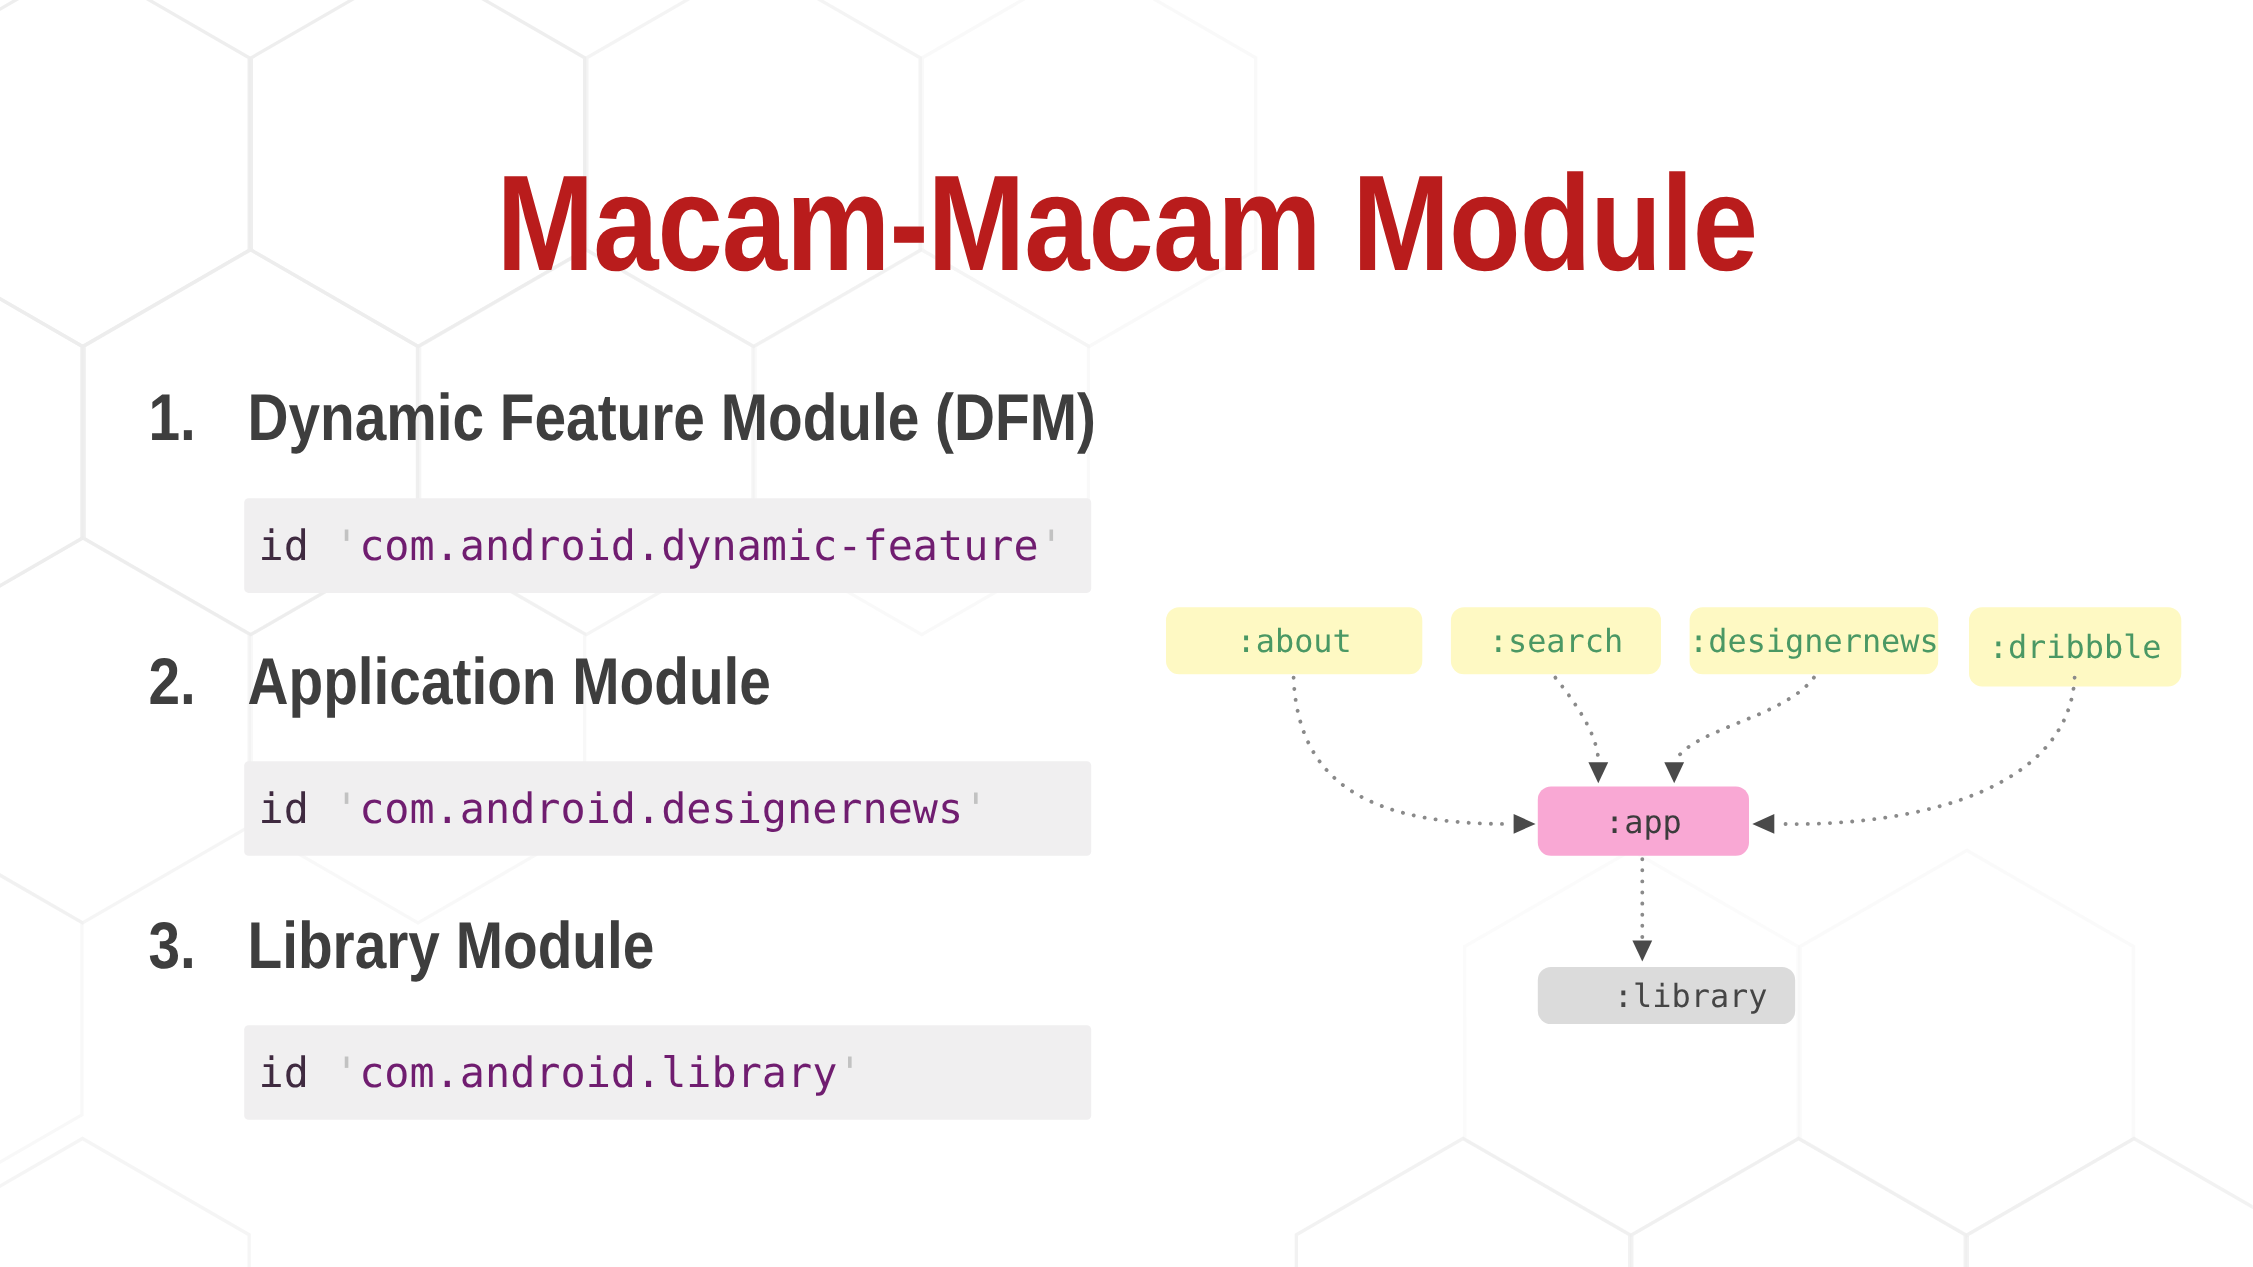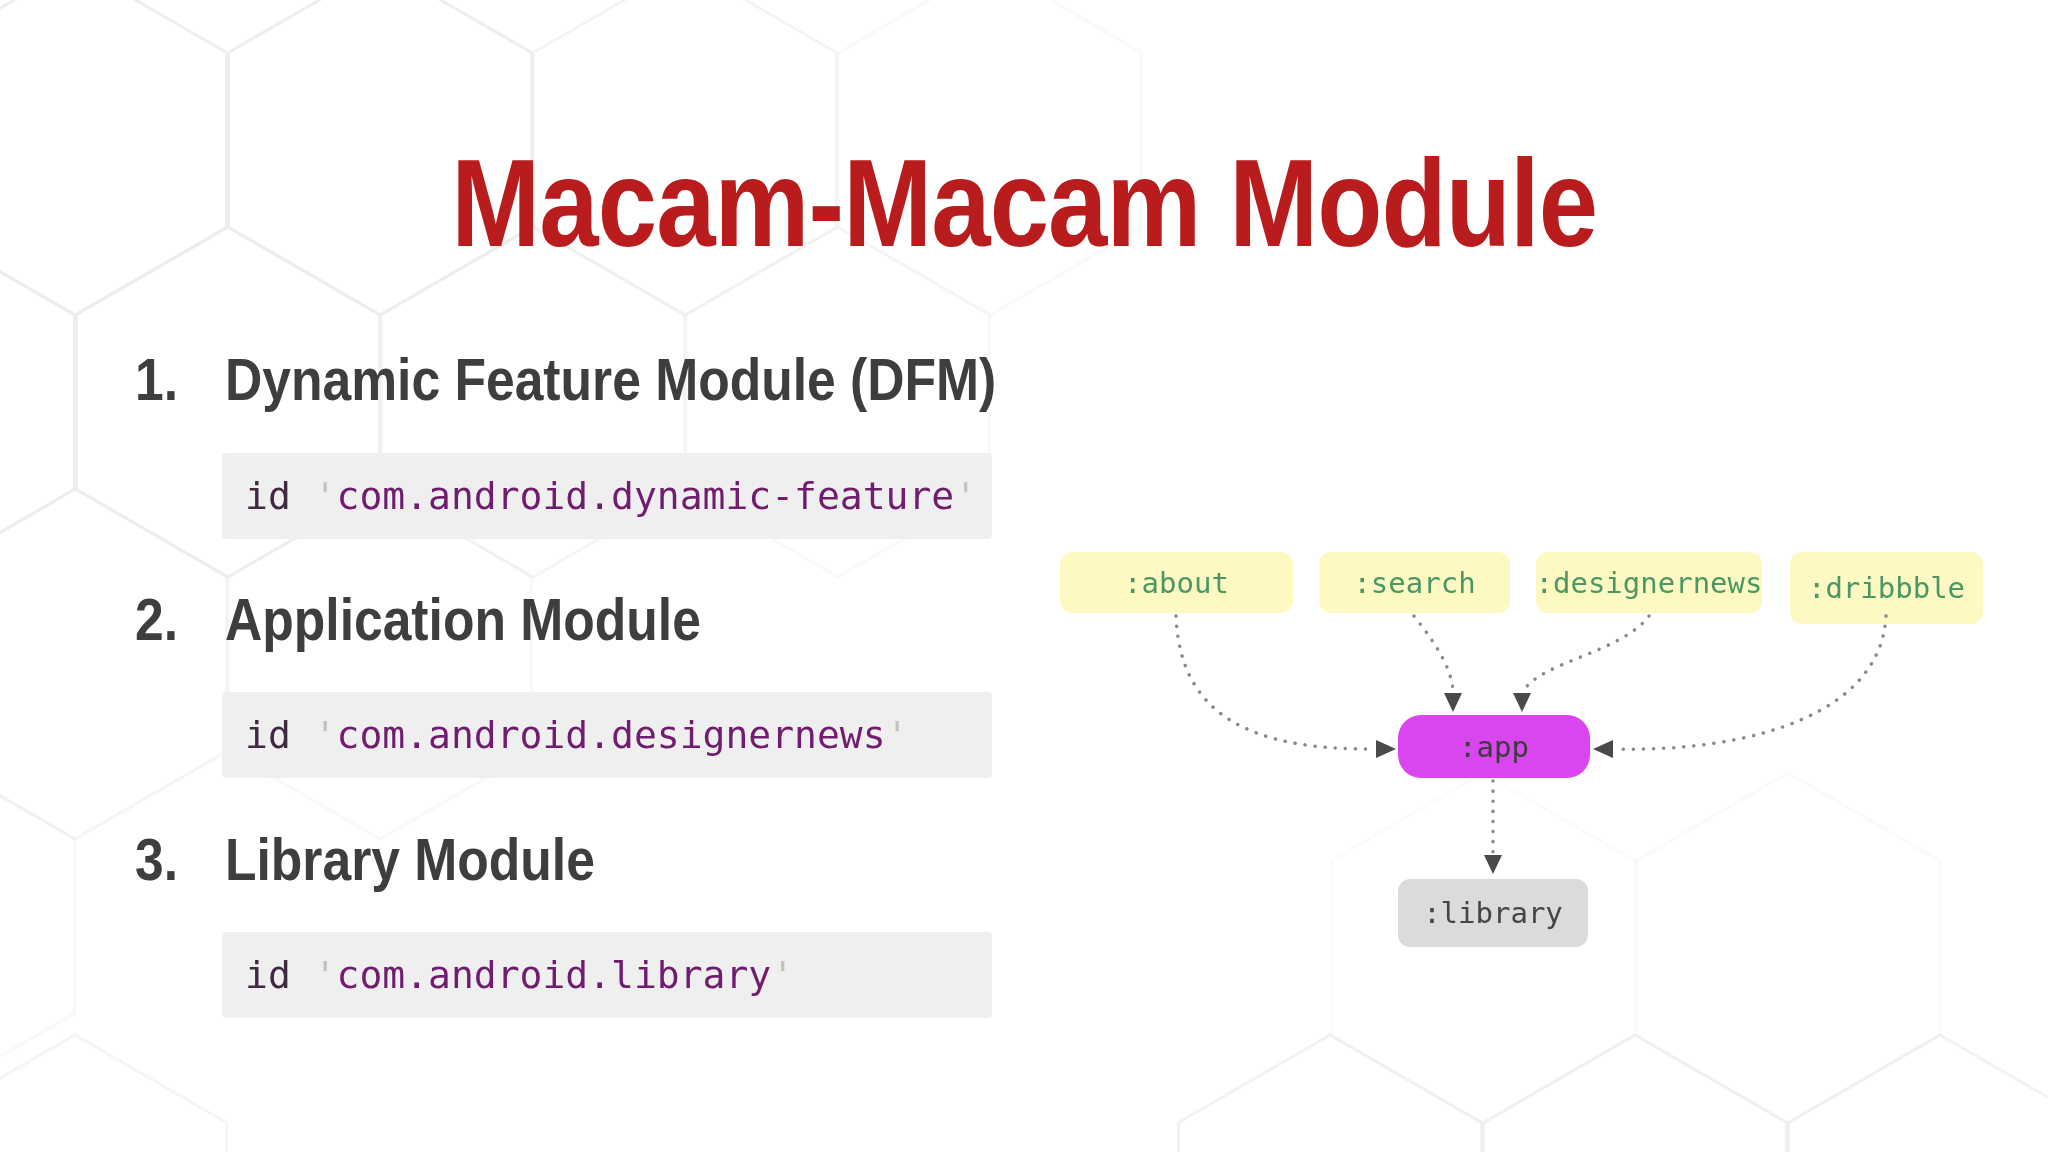--- a/index.html
+++ b/index.html
@@ -30,46 +30,46 @@
     position:absolute;left:225px;font-size:60px;font-weight:700;color:#3e3e3e;line-height:1;
   }
   .row-1{top:345px;}
   .row-2{top:585px;}
   .row-3{top:825px;}
   
   .code-block{
     position:absolute;left:222px;width:770px;height:86px;z-index:2;
     background:#f0eff0;border-radius:4px;
     display:flex;align-items:center;
-    padding-left:23px;box-sizing:border-box;
+    padding-left:13px;box-sizing:border-box;
     font-family:"DejaVu Sans Mono","Liberation Mono",monospace;
     font-size:38px;white-space:pre;
   }
   .code-1{top:453px;}
   .code-2{top:692px;}
   .code-3{top:932px;}
   .tok-kw{color:#3f2a40;}
   .tok-q{color:#c2c2c2;}
   .tok-str{color:#701d70;}
   
   .node{
     position:absolute;z-index:2;border-radius:12px;
     display:flex;align-items:center;justify-content:center;
     font-family:"DejaVu Sans Mono","Liberation Mono",monospace;
     font-size:29px;font-weight:500;letter-spacing:0;
   }
   .node-green{background:#fef9c3;color:#4a9864;}
-  .node-app{background:#d946ef;color:#3c3c3c;border-radius:23px;}
+  .node-app{background:#f9a8d4;color:#3c3c3c;}
   .node-library{background:#dbdbdb;color:#454545;}
   .n-about{left:1060px;top:552px;width:233px;height:61px;}
   .n-search{left:1319px;top:552px;width:191px;height:61px;}
   .n-designernews{left:1536px;top:552px;width:226px;height:61px;}
   .n-dribbble{left:1790px;top:552px;width:193px;height:72px;}
   .n-app{left:1398px;top:715px;width:192px;height:63px;}
-  .n-library{left:1398px;top:879px;width:190px;height:68px;}
+  .n-library{left:1398px;top:879px;width:190px;height:52px;padding-left:44px;}
   
   .arrow-svg{position:absolute;left:0;top:0;z-index:3;pointer-events:none;}
   .dotted{fill:none;stroke:#8a8a8a;stroke-width:3.5;stroke-linecap:round;stroke-dasharray:0.1 10;}
   .ahead{fill:#4a4a4a;stroke:none;}
 </style>
 </head>
 <body>
 
 <svg class="bg-svg" width="2048" height="1152" viewBox="0 0 2048 1152">
   <defs>

